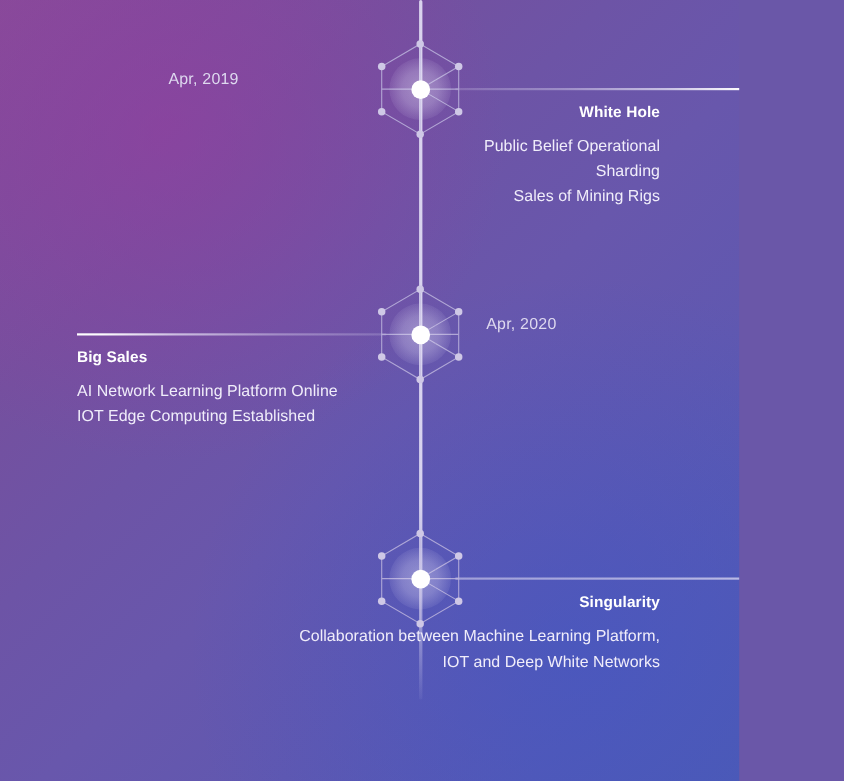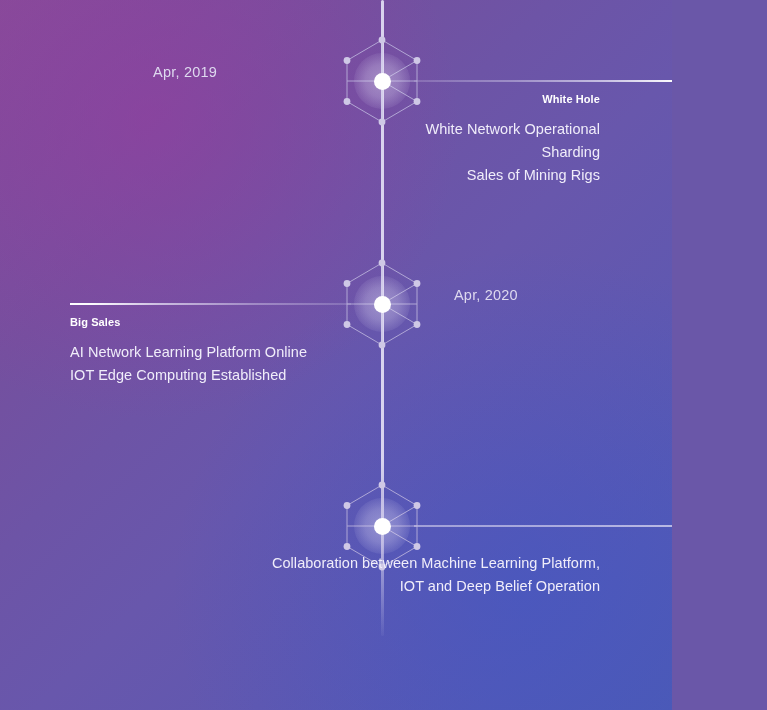--- a/index.html
+++ b/index.html
@@ -140,21 +140,21 @@
     letter-spacing: 0.2px;
     white-space: nowrap;
   }
 
   
   .event {
     position: absolute;
     white-space: nowrap;
   }
   .event-title {
-    font-size: 11px;
+    font-size: 14px;
     font-weight: bold;
     color: #ffffff;
     letter-spacing: 0.1px;
   }
   .event-items {
     margin-top: 13px;
   }
   .event-item {
     font-size: 14.5px;
     color: #f0edfa;
@@ -199,21 +199,21 @@
     </svg>
     <div class="node-glow"></div>
     <div class="node-core"></div>
   </div>
 
   <div class="date-label align-right" style="right:455px; top:64px;">Apr, 2019</div>
 
   <div class="event align-right" style="right:72px; top:93px;">
     <div class="event-title">White Hole</div>
     <div class="event-items">
-      <div class="event-item">White Network Operational</div>
+      <div class="event-item">Public Belief Operational</div>
       <div class="event-item">Sharding</div>
       <div class="event-item">Sales of Mining Rigs</div>
     </div>
   </div>
 
   <div class="connector to-left" style="left:70px; top:303px; width:281px;"></div>
 
   <div class="node" style="top:304px;">
     <svg width="96" height="96" viewBox="0 0 96 96" aria-hidden="true">
       <g stroke="#bdb5dd" stroke-width="1" fill="none" opacity="0.85">
@@ -232,21 +232,21 @@
         <circle cx="83" cy="68.5" r="3.4"></circle>
         <circle cx="48" cy="89" r="3.4"></circle>
         <circle cx="13" cy="68.5" r="3.4"></circle>
         <circle cx="13" cy="27.5" r="3.4"></circle>
       </g>
     </svg>
     <div class="node-glow"></div>
     <div class="node-core"></div>
   </div>
 
-  <div class="date-label align-left" style="left:454px; top:287px;">Apr, 2020</div>
+  <div class="date-label align-left" style="left:442px; top:287px;">Apr, 2020</div>
 
   <div class="event align-left" style="left:70px; top:316px;">
     <div class="event-title">Big Sales</div>
     <div class="event-items">
       <div class="event-item">AI Network Learning Platform Online</div>
       <div class="event-item">IOT Edge Computing Established</div>
     </div>
   </div>
 
   <div class="connector flat" style="left:414px; top:525px; width:281px;"></div>
@@ -270,19 +270,20 @@
         <circle cx="48" cy="89" r="3.4"></circle>
         <circle cx="13" cy="68.5" r="3.4"></circle>
         <circle cx="13" cy="27.5" r="3.4"></circle>
       </g>
     </svg>
     <div class="node-glow"></div>
     <div class="node-core"></div>
   </div>
 
   <div class="event align-right" style="right:72px; top:539px;">
+    <div class="event-title">Singularity</div>
     <div class="event-items">
       <div class="event-item">Collaboration between Machine Learning Platform,</div>
-      <div class="event-item">IOT and Deep Belief Operation</div>
+      <div class="event-item">IOT and Deep White Networks</div>
     </div>
   </div>
 
 </div>
 
 </body></html>

